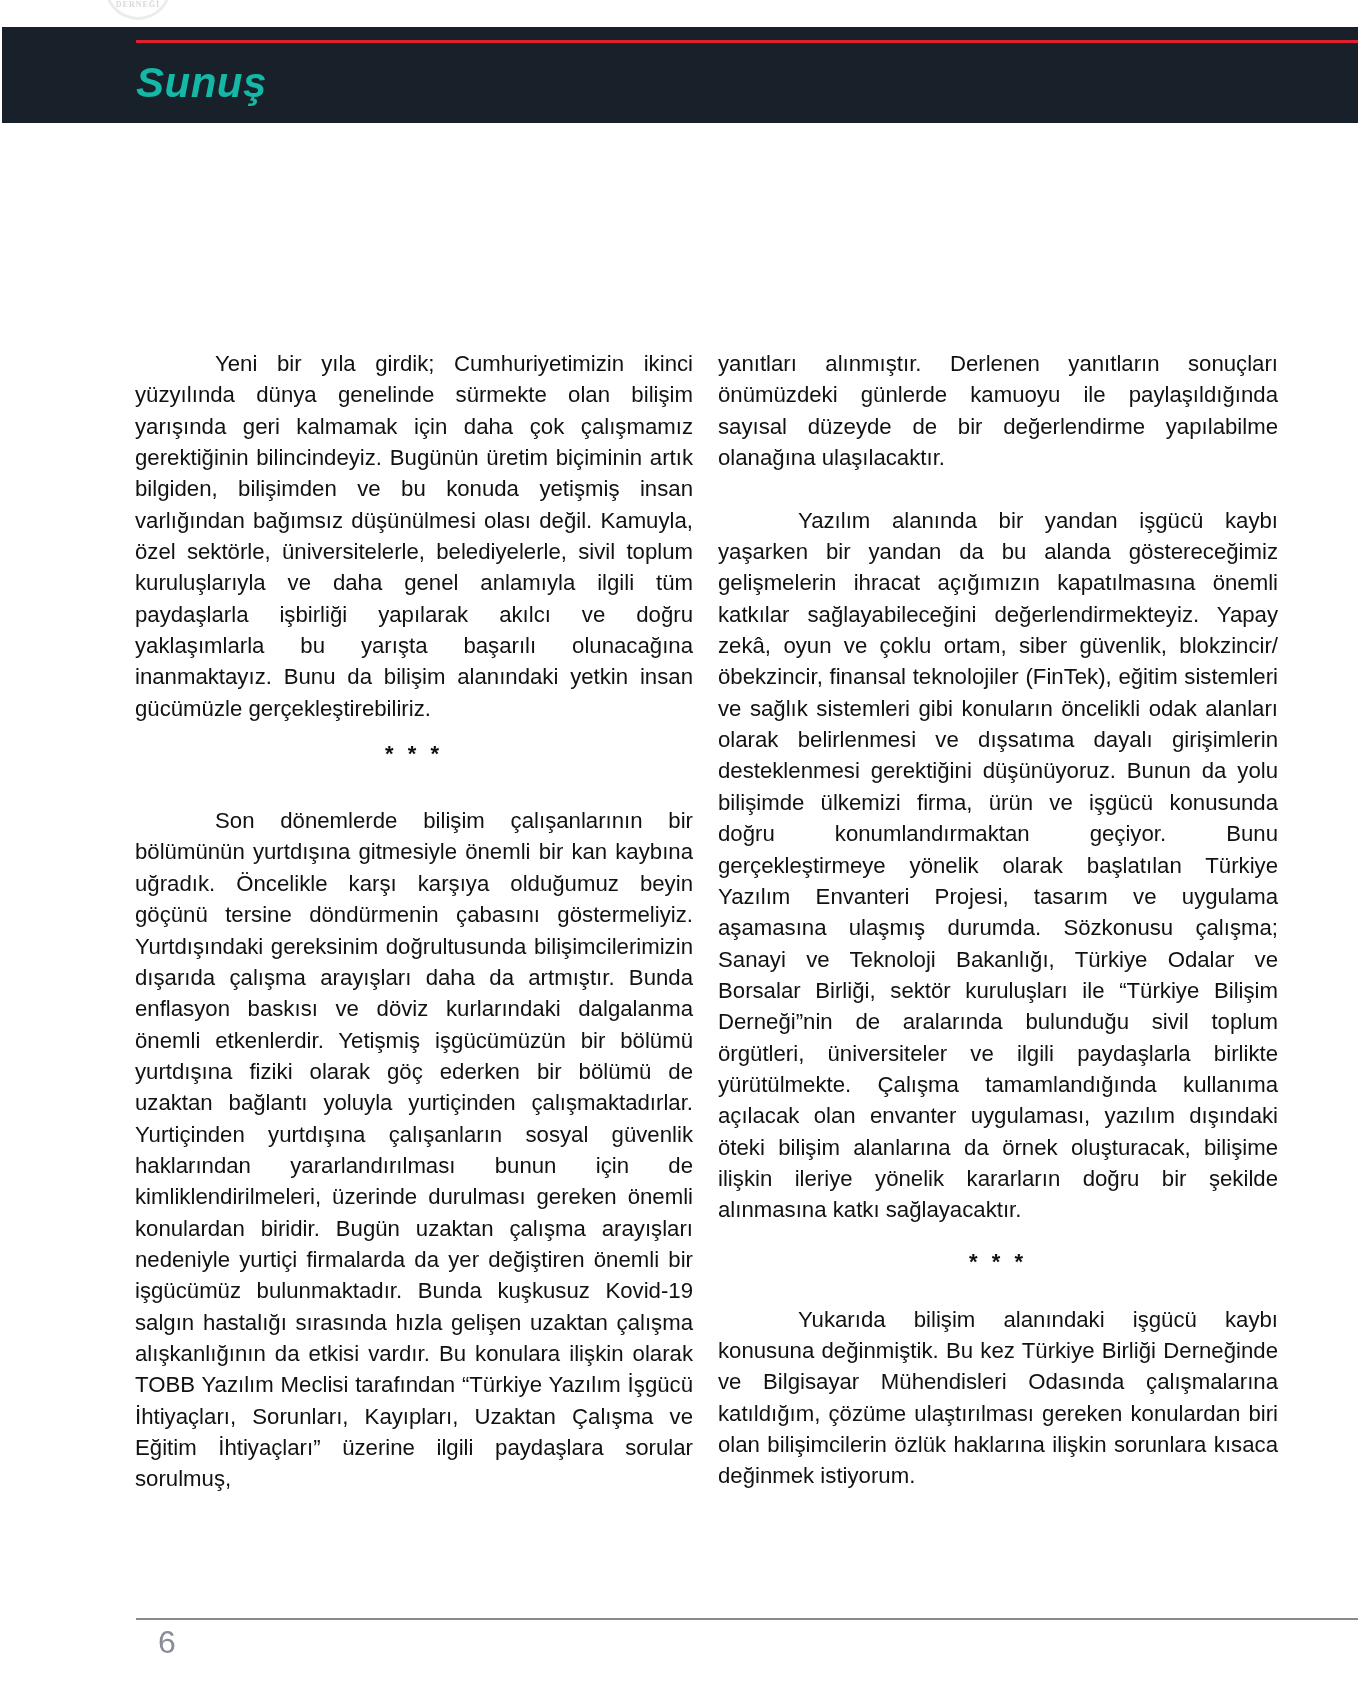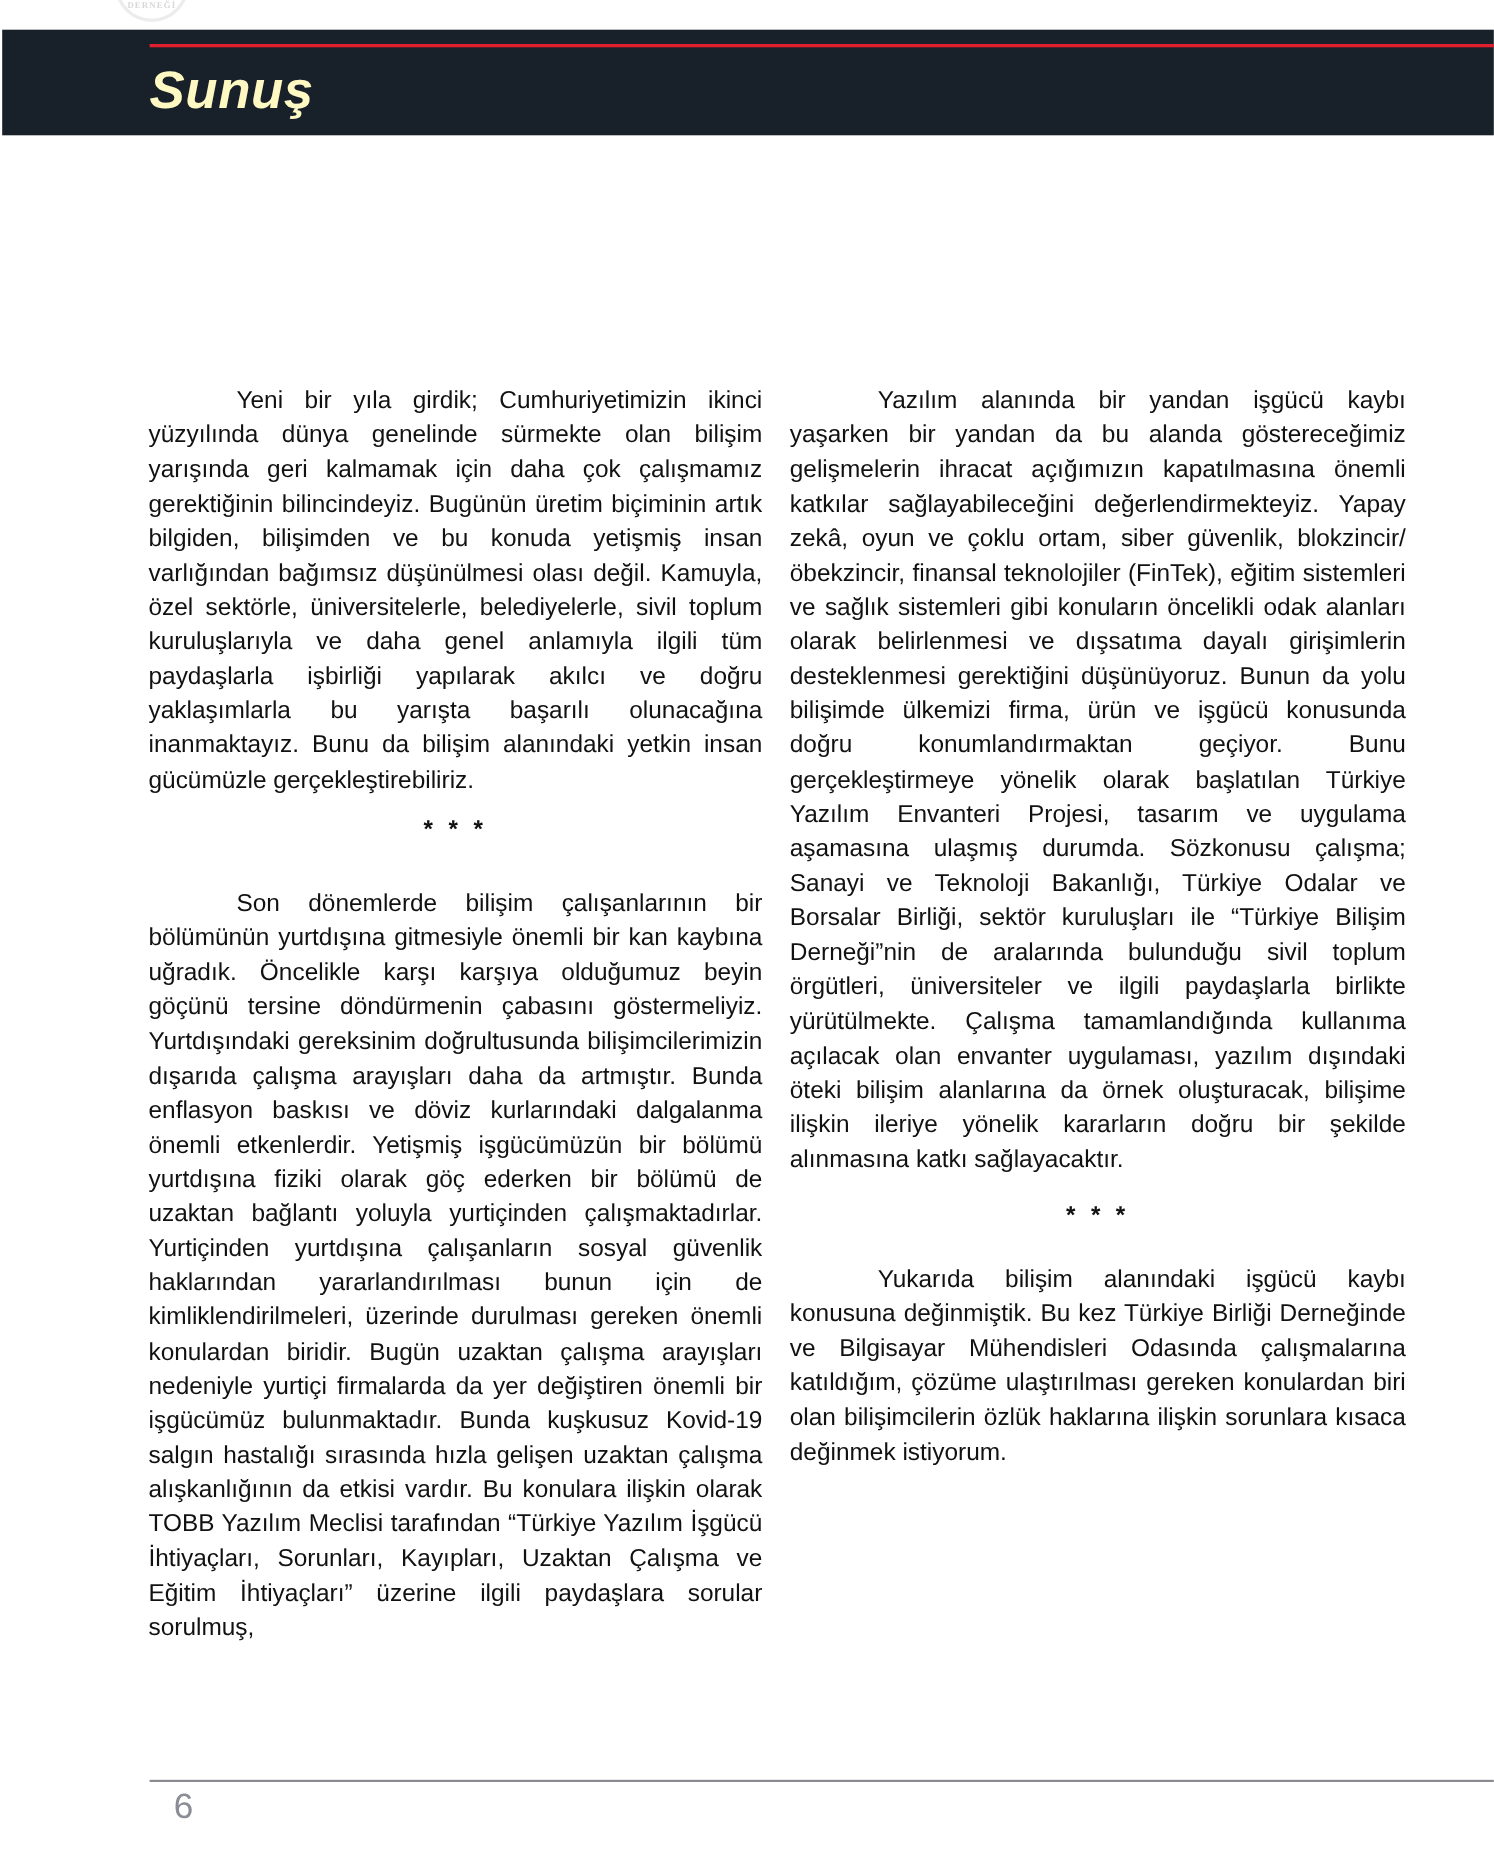--- a/index.html
+++ b/index.html
@@ -19,21 +19,21 @@
   .header-band {
     position: absolute; left: 2px; top: 27px; width: 1356px; height: 96px;
     background: #18202a;
   }
   .red-rule {
     position: absolute; left: 134px; top: 13px; right: 0; height: 3px;
     background: #e0202e;
   }
   .page-title {
     position: absolute; left: 134px; top: 30px; margin: 0;
-    font-size: 48px; font-weight: bold; font-style: italic; color: #fef9c3;
+    font-size: 42px; font-weight: bold; font-style: italic; color: #14b8a6;
     letter-spacing: 0.5px; line-height: 52px;
   }
   .column {
     position: absolute; top: 348px; width: 558px;
     font-size: 22.2px; line-height: 31.35px; text-align: justify;
     text-justify: inter-word;
   }
   .col-left { left: 135px; }
   .col-right { left: 718px; width: 560px; }
   .column p { margin: 0; }
@@ -65,19 +65,20 @@
   <h1 class="page-title">Sunuş</h1>
 </div>
 
 <div class="column col-left">
   <p class="indent">Yeni bir yıla girdik; Cumhuriyetimizin ikinci yüzyılında dünya genelinde sürmekte olan bilişim yarışında geri kalmamak için daha çok çalışmamız gerektiğinin bilincindeyiz. Bugünün üretim biçiminin artık bilgiden, bilişimden ve bu konuda yetişmiş insan varlığından bağımsız düşünülmesi olası değil. Kamuyla, özel sektörle, üniversitelerle, belediyelerle, sivil toplum kuruluşlarıyla ve daha genel anlamıyla ilgili tüm paydaşlarla işbirliği yapılarak akılcı ve doğru yaklaşımlarla bu yarışta başarılı olunacağına inanmaktayız. Bunu da bilişim alanındaki yetkin insan gücümüzle gerçekleştirebiliriz.</p>
   <div class="separator">* * *</div>
   <p class="indent">Son dönemlerde bilişim çalışanlarının bir bölümünün yurtdışına gitmesiyle önemli bir kan kaybına uğradık. Öncelikle karşı karşıya olduğumuz beyin göçünü tersine döndürmenin çabasını göstermeliyiz. Yurtdışındaki gereksinim doğrultusunda bilişimcilerimizin dışarıda çalışma arayışları daha da artmıştır. Bunda enflasyon baskısı ve döviz kurlarındaki dalgalanma önemli etkenlerdir. Yetişmiş işgücümüzün bir bölümü yurtdışına fiziki olarak göç ederken bir bölümü de uzaktan bağlantı yoluyla yurtiçinden çalışmaktadırlar. Yurtiçinden yurtdışına çalışanların sosyal güvenlik haklarından yararlandırılması bunun için de kimliklendirilmeleri, üzerinde durulması gereken önemli konulardan biridir. Bugün uzaktan çalışma arayışları nedeniyle yurtiçi firmalarda da yer değiştiren önemli bir işgücümüz bulunmaktadır. Bunda kuşkusuz Kovid-19 salgın hastalığı sırasında hızla gelişen uzaktan çalışma alışkanlığının da etkisi vardır. Bu konulara ilişkin olarak TOBB Yazılım Meclisi tarafından “Türkiye Yazılım İşgücü İhtiyaçları, Sorunları, Kayıpları, Uzaktan Çalışma ve Eğitim İhtiyaçları” üzerine ilgili paydaşlara sorular sorulmuş,</p>
 </div>
 
 <div class="column col-right">
+  <p class="gap-after">yanıtları alınmıştır. Derlenen yanıtların sonuçları önümüzdeki günlerde kamuoyu ile paylaşıldığında sayısal düzeyde de bir değerlendirme yapılabilme olanağına ulaşılacaktır.</p>
   <p class="indent">Yazılım alanında bir yandan işgücü kaybı yaşarken bir yandan da bu alanda göstereceğimiz gelişmelerin ihracat açığımızın kapatılmasına önemli katkılar sağlayabileceğini değerlendirmekteyiz. Yapay zekâ, oyun ve çoklu ortam, siber güvenlik, blokzincir/öbekzincir, finansal teknolojiler (FinTek), eğitim sistemleri ve sağlık sistemleri gibi konuların öncelikli odak alanları olarak belirlenmesi ve dışsatıma dayalı girişimlerin desteklenmesi gerektiğini düşünüyoruz. Bunun da yolu bilişimde ülkemizi firma, ürün ve işgücü konusunda doğru konumlandırmaktan geçiyor. Bunu gerçekleştirmeye yönelik olarak başlatılan Türkiye Yazılım Envanteri Projesi, tasarım ve uygulama aşamasına ulaşmış durumda. Sözkonusu çalışma; Sanayi ve Teknoloji Bakanlığı, Türkiye Odalar ve Borsalar Birliği, sektör kuruluşları ile “Türkiye Bilişim Derneği”nin de aralarında bulunduğu sivil toplum örgütleri, üniversiteler ve ilgili paydaşlarla birlikte yürütülmekte. Çalışma tamamlandığında kullanıma açılacak olan envanter uygulaması, yazılım dışındaki öteki bilişim alanlarına da örnek oluşturacak, bilişime ilişkin ileriye yönelik kararların doğru bir şekilde alınmasına katkı sağlayacaktır.</p>
   <div class="separator">* * *</div>
   <p class="indent">Yukarıda bilişim alanındaki işgücü kaybı konusuna değinmiştik. Bu kez Türkiye Birliği Derneğinde ve Bilgisayar Mühendisleri Odasında çalışmalarına katıldığım, çözüme ulaştırılması gereken konulardan biri olan bilişimcilerin özlük haklarına ilişkin sorunlara kısaca değinmek istiyorum.</p>
 </div>
 
 <div class="footer-rule"></div>
 <div class="page-number">6</div>
 
 </body></html>

